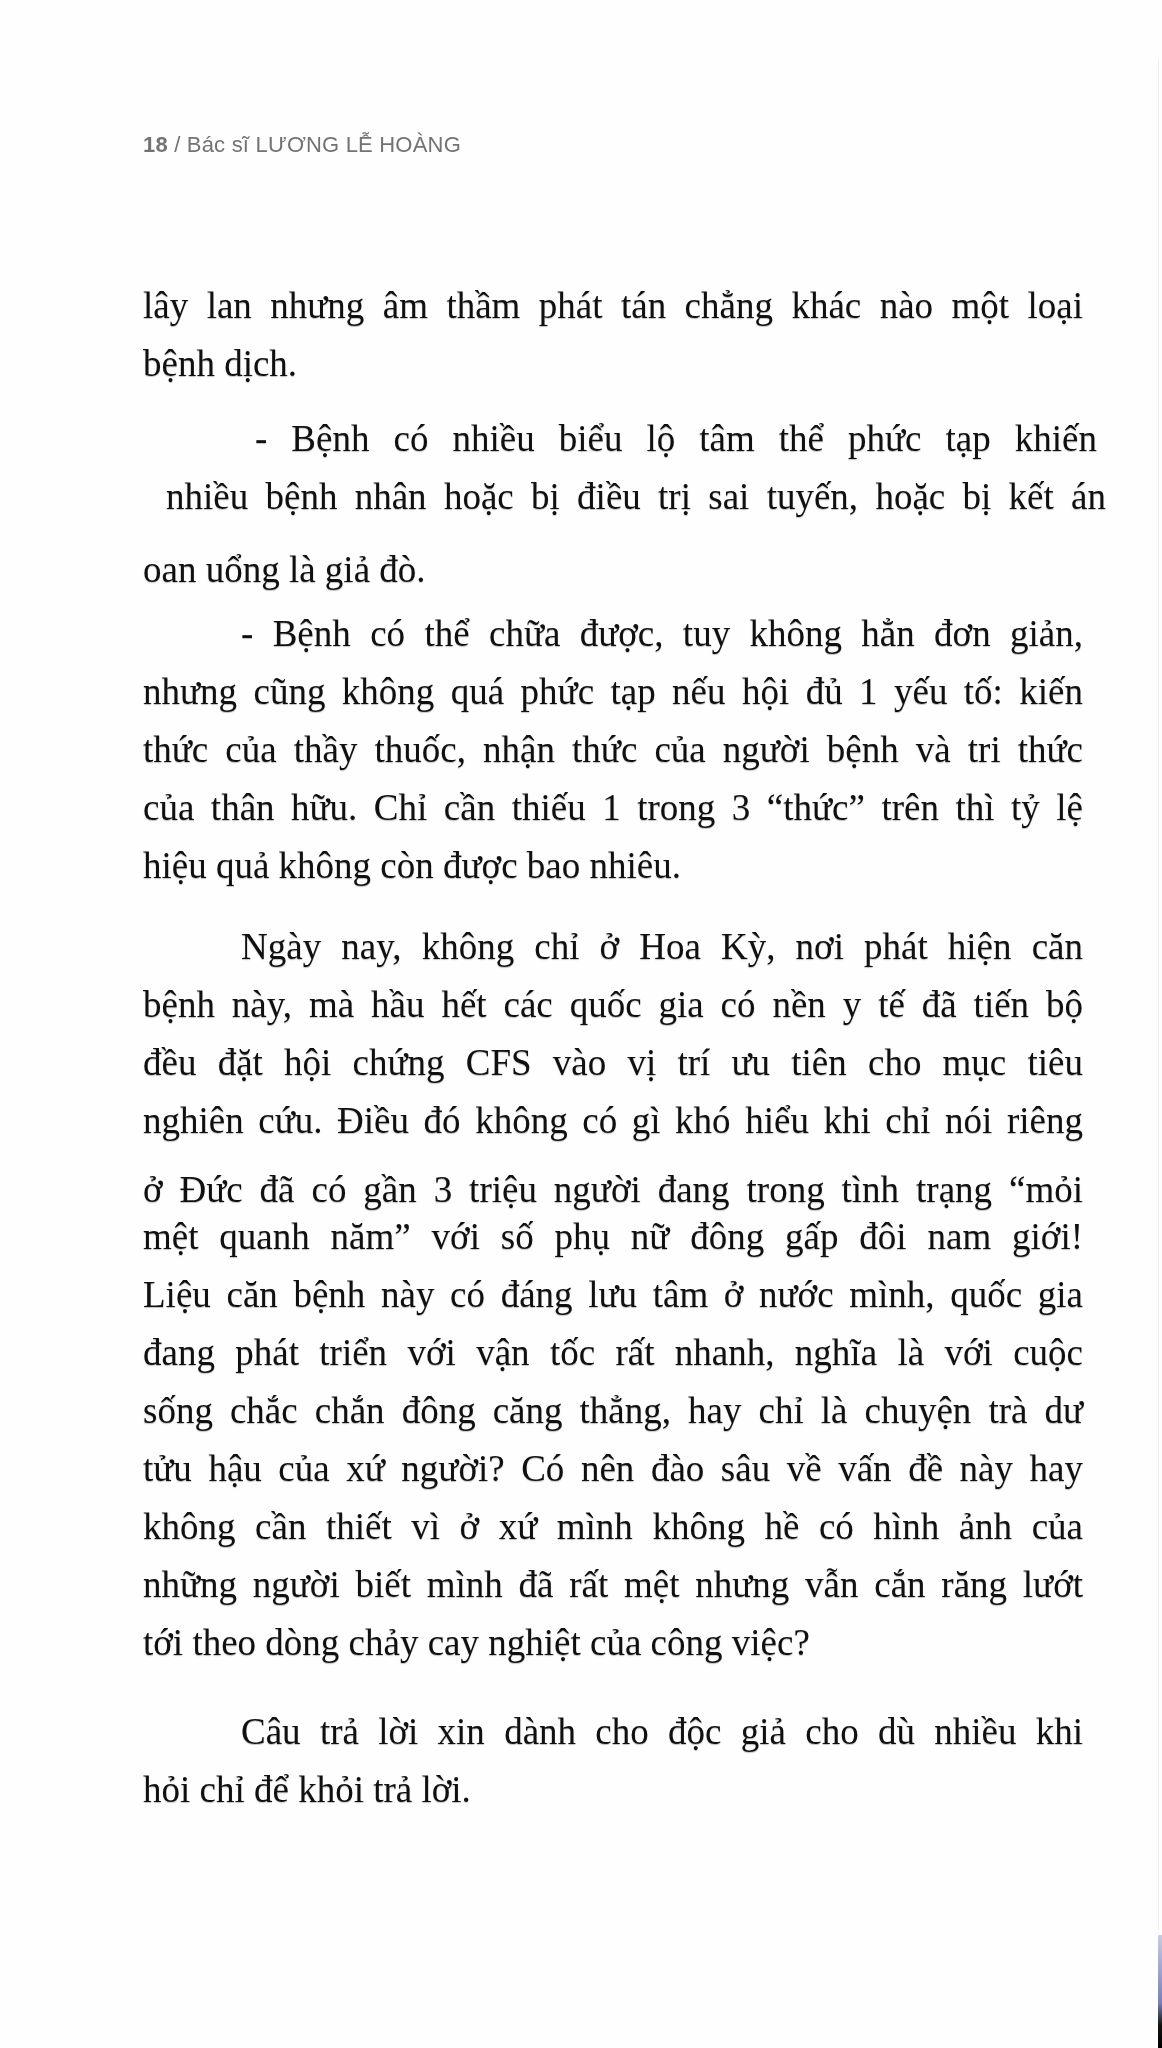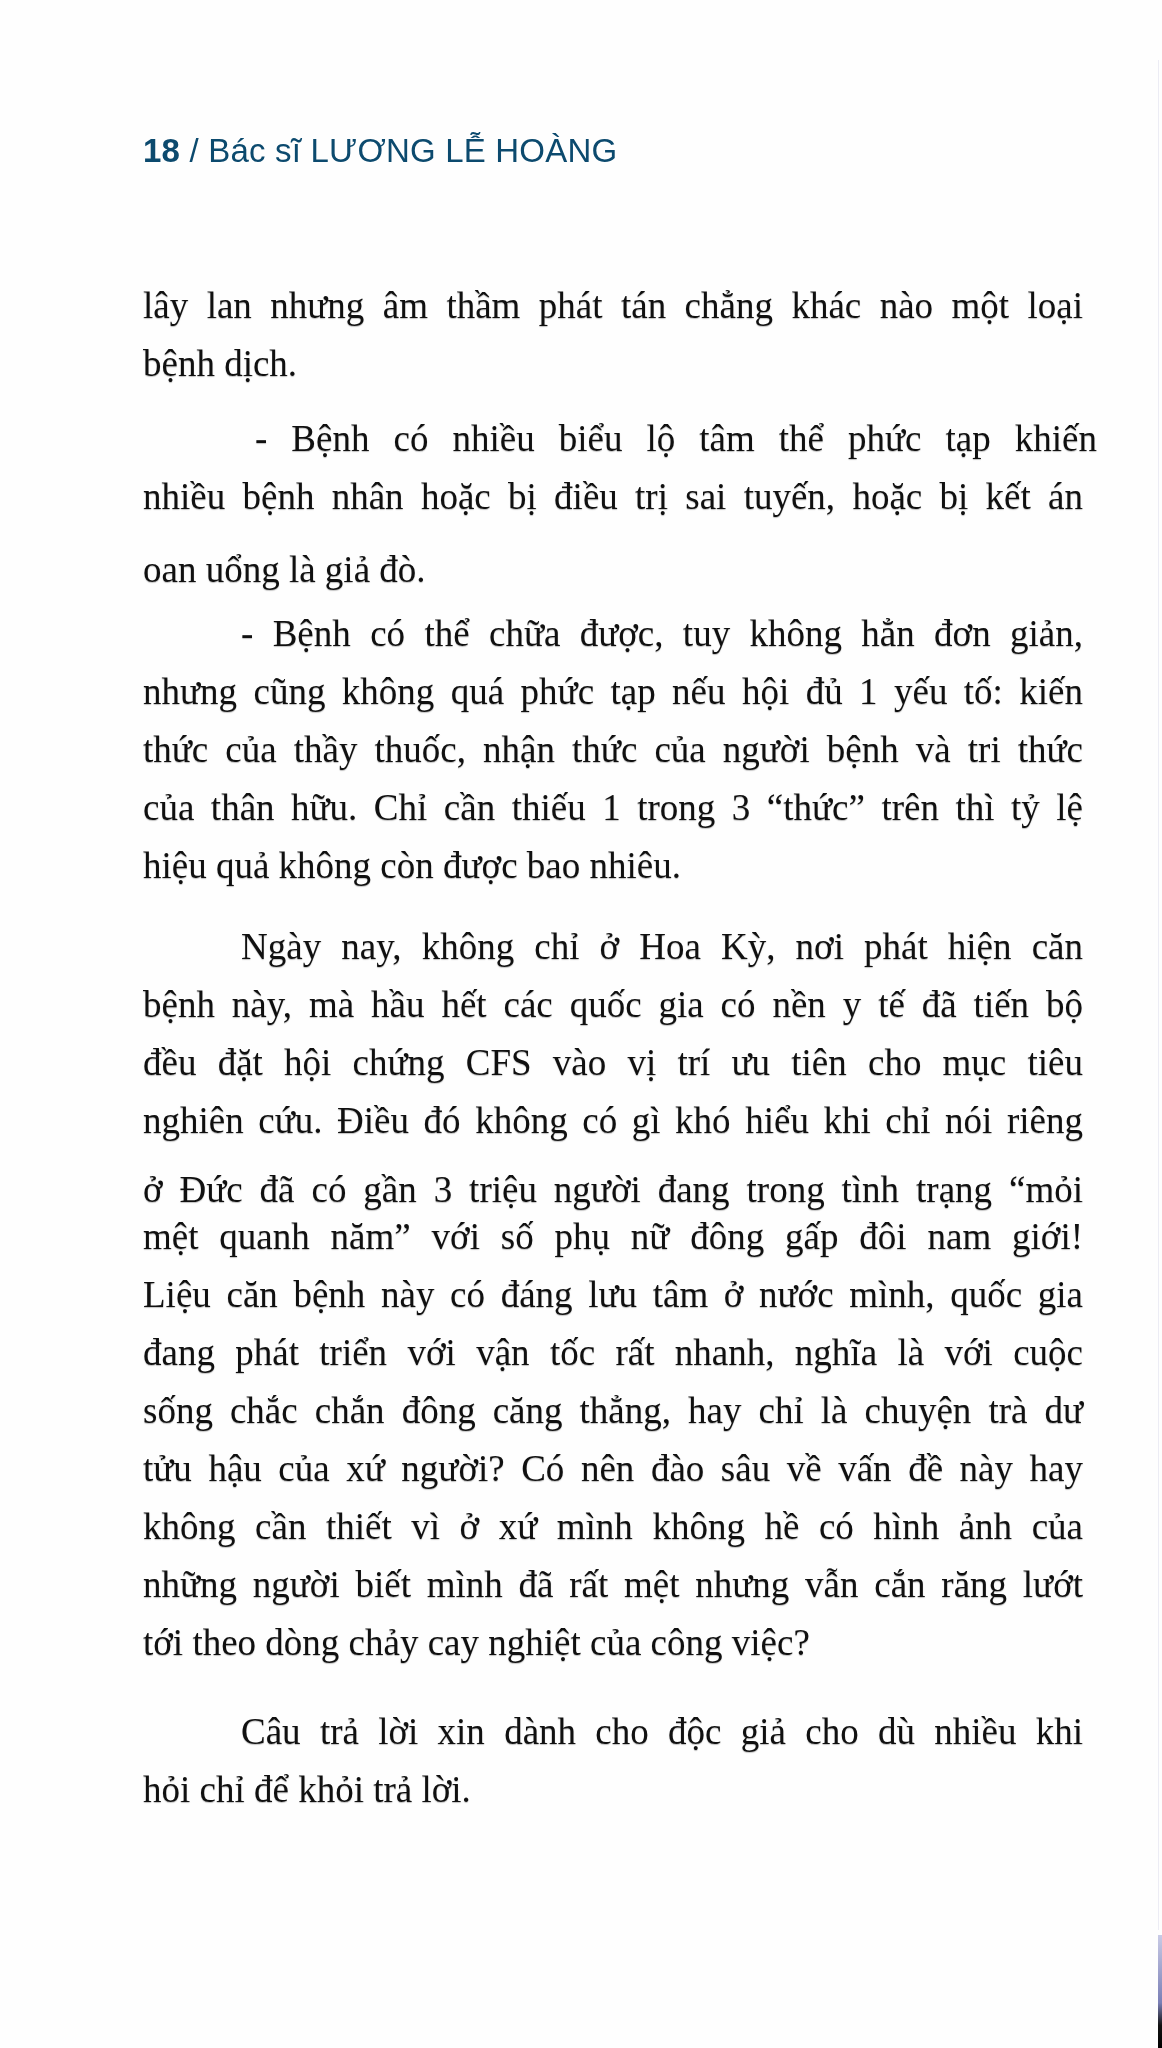--- a/index.html
+++ b/index.html
@@ -18,22 +18,22 @@
       position: absolute;
       left: 0; top: 0;
       width: 1162px;
       height: 2048px;
     }
     .running-head {
       position: absolute;
       left: 143px;
       top: 132px;
       font-family: "Liberation Sans", "DejaVu Sans", sans-serif;
-      font-size: 33px;
-      color: #0c4a6e;
+      font-size: 22px;
+      color: #737373;
       letter-spacing: 0.2px;
       white-space: nowrap;
     }
     .running-head .pg {
       font-weight: bold;
     }
     .text {
       position: absolute;
       left: 143px;
       width: 940px;
@@ -78,21 +78,21 @@
 
   <div class="running-head"><span class="pg">18</span><span> / </span><span>Bác sĩ LƯƠNG LỄ HOÀNG</span></div>
 
   <div class="text" style="top:277px;">
     <div class="line full" style="top:0px;">lây lan nhưng âm thầm phát tán chẳng khác nào một loại</div>
     <div class="line full last" style="top:58px;">bệnh dịch.</div>
   </div>
 
   <div class="text" style="top:410px;">
     <div class="line indent" style="top:0px;margin-left:14px;">- Bệnh có nhiều biểu lộ tâm thể phức tạp khiến</div>
-    <div class="line full" style="top:58px;">nhiều bệnh nhân hoặc bị điều trị sai tuyến, hoặc bị kết án</div>
+    <div class="line full" style="top:58px;margin-left:23px;">nhiều bệnh nhân hoặc bị điều trị sai tuyến, hoặc bị kết án</div>
     <div class="line full last" style="top:131px;">oan uổng là giả đò.</div>
   </div>
 
   <div class="text" style="top:605px;">
     <div class="line indent" style="top:0px;">- Bệnh có thể chữa được, tuy không hẳn đơn giản,</div>
     <div class="line full" style="top:58px;">nhưng cũng không quá phức tạp nếu hội đủ 1 yếu tố: kiến</div>
     <div class="line full" style="top:116px;">thức của thầy thuốc, nhận thức của người bệnh và tri thức</div>
     <div class="line full" style="top:174px;">của thân hữu. Chỉ cần thiếu 1 trong 3 “thức” trên thì tỷ lệ</div>
     <div class="line full last" style="top:232px;">hiệu quả không còn được bao nhiêu.</div>
   </div>

